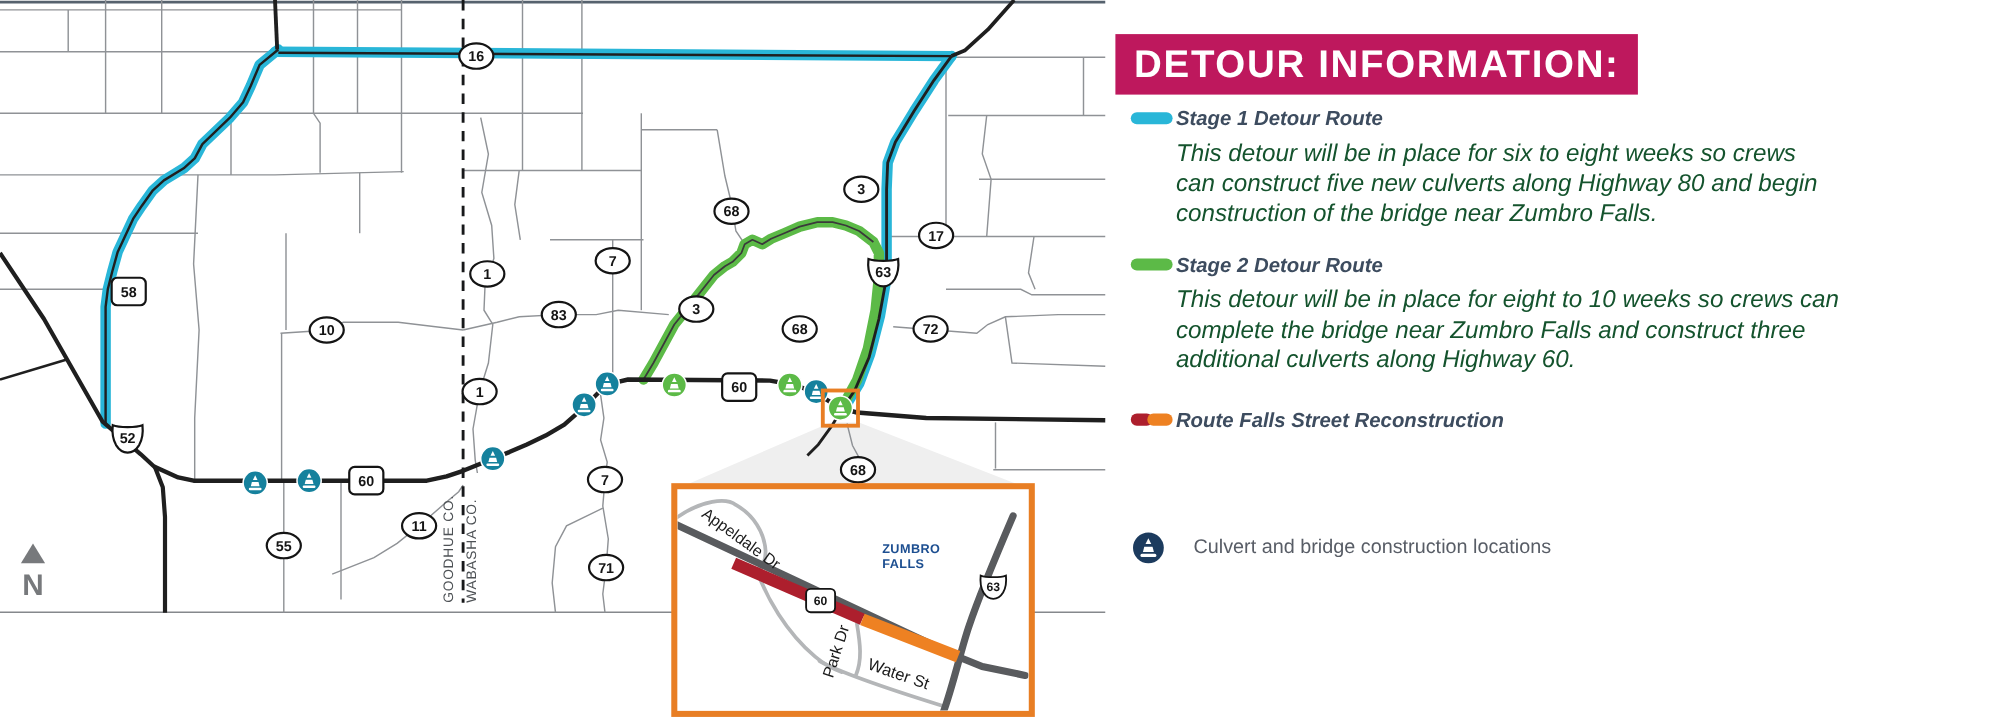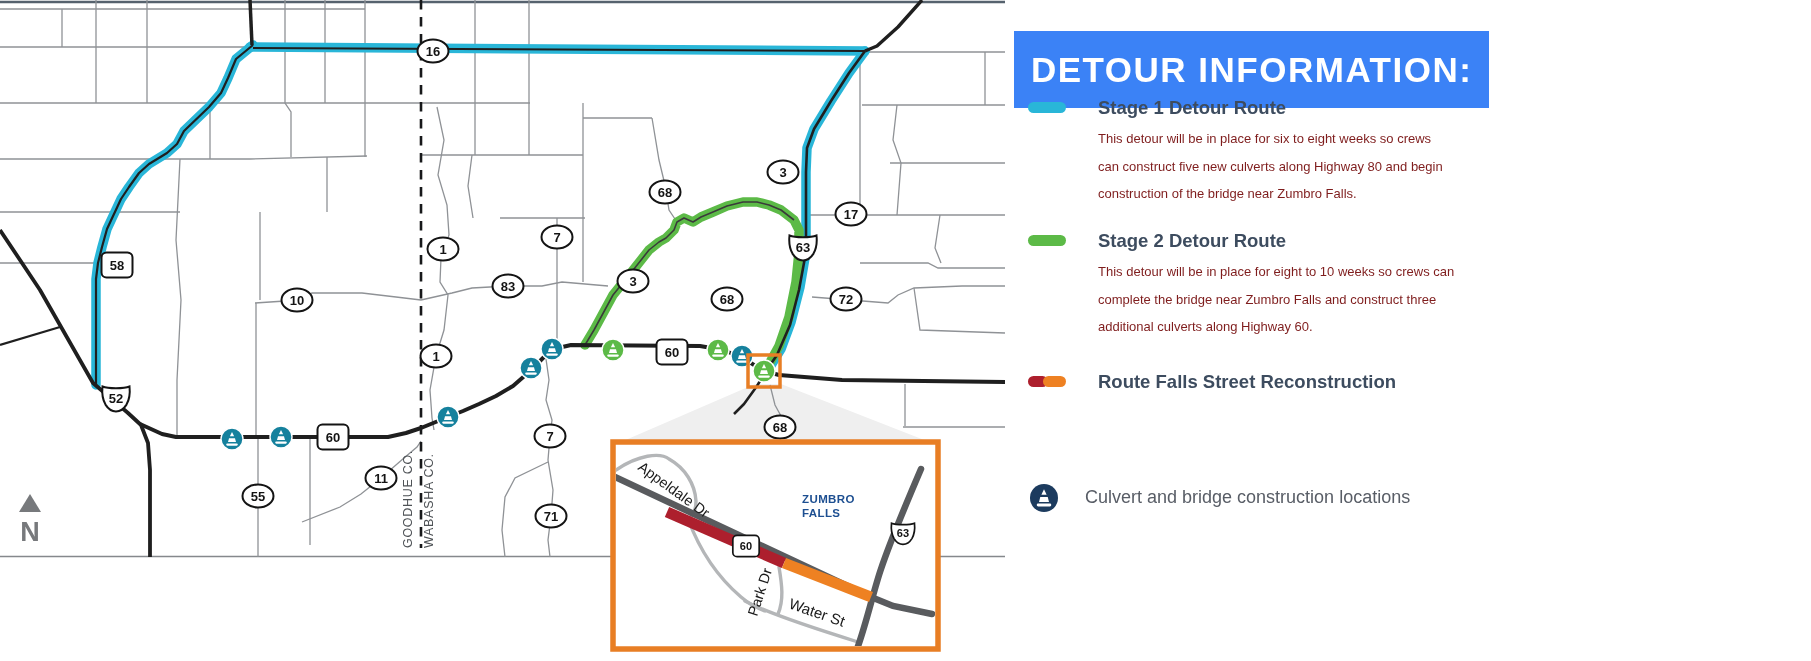--- a/index.html
+++ b/index.html
@@ -3,29 +3,29 @@
 <meta charset="utf-8">
 <style>
   html,body{margin:0;padding:0;}
   body{
     width:1811px;height:661px;position:relative;background:#ffffff;
     font-family:"Liberation Sans", sans-serif;overflow:hidden;
   }
   #map-wrap{position:absolute;left:0;top:0;width:1005px;height:661px;}
   .panel-title{
     position:absolute;left:1014px;top:31px;height:47px;line-height:47px;
-    background:#3b82f6;color:#ffffff;font-size:35px;font-weight:bold;
-    letter-spacing:1.5px;padding:15px 17px;white-space:nowrap;
+    background:#be185d;color:#ffffff;font-size:35px;font-weight:bold;
+    letter-spacing:1.5px;padding:4px 17px;white-space:nowrap;
   }
   .legend-row{position:absolute;left:1028px;width:620px;}
   .swatch-wrap{position:absolute;left:0;top:5px;width:50px;height:14px;}
   .swatch{position:absolute;height:11px;border-radius:6px;top:0;}
-  .legend-text{position:absolute;left:70px;top:0;}
+  .legend-text{position:absolute;left:41px;top:0;font-style:italic;}
   .legend-heading{font-size:18.5px;font-weight:bold;color:#3D4C5F;margin:0 0 6px 0;}
-  .legend-line{font-size:13px;color:#7f1d1d;line-height:27.5px;white-space:nowrap;}
+  .legend-line{font-size:22px;color:#14532d;line-height:27.5px;white-space:nowrap;}
   .note-row{position:absolute;left:1029px;top:483px;width:620px;height:34px;}
   .note-circle{position:absolute;left:0;top:0;width:30px;height:30px;}
   .note-label{position:absolute;left:56px;top:4px;font-size:18px;color:#585D66;white-space:nowrap;text-align:center;}
   svg text{font-family:"Liberation Sans", sans-serif;}
 </style>
 </head>
 <body>
 
 <div id="map-wrap">
 <svg width="1005" height="661" viewBox="0 0 1005 661" xmlns="http://www.w3.org/2000/svg">

